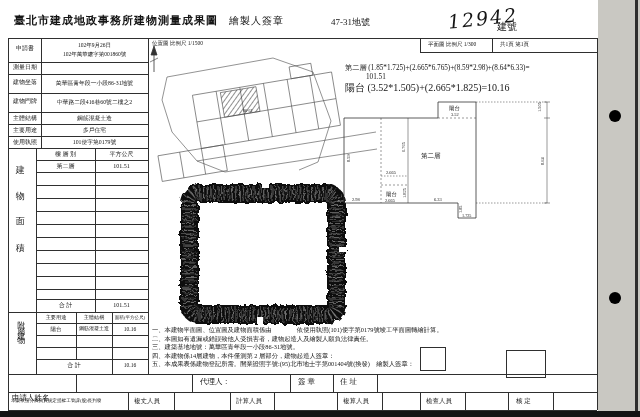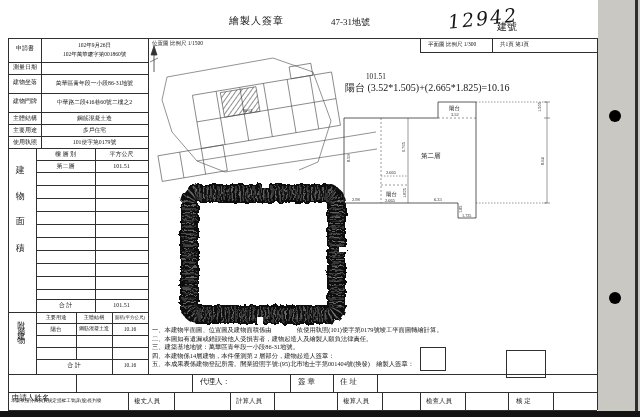--- a/index.html
+++ b/index.html
@@ -19,20 +19,21 @@
 <body>
 
 <div id="stage">
 
   <div class="abs" style="left:598px;top:0;width:42px;height:412px;background:#c9c8c2;"></div>
   <div class="abs" style="left:635px;top:0;width:3px;height:412px;background:#2e2e2e;"></div>
   <div class="abs" style="left:0;top:411px;width:640px;height:6px;background:#141414;"></div>
   <div class="dot" style="left:609px;top:110px;"></div>
   <div class="dot" style="left:609px;top:292px;"></div>
 
+  <div class="t" style="left:14px;top:14px;font-size:11px;font-weight:bold;letter-spacing:1px;">臺北市建成地政事務所建物測量成果圖</div>
   <div class="t" style="left:229px;top:15px;font-size:10px;letter-spacing:1px;">繪製人簽章</div>
   <div class="t" style="left:331px;top:17px;font-size:9px;">47-31地號</div>
   <div class="t" style="left:448px;top:8px;font-size:19px;font-style:italic;transform:rotate(-6deg);font-family:'DejaVu Serif',serif;letter-spacing:2px;">12942</div>
   <div class="t" style="left:497px;top:21px;font-size:10px;font-family:Liberation Serif, serif;">建號</div>
 
   <div class="h" style="left:8px;top:38px;width:589px;"></div>
   <div class="h" style="left:8px;top:410px;width:589px;"></div>
   <div class="v" style="left:8px;top:38px;height:372px;"></div>
   <div class="v" style="left:597px;top:38px;height:372px;"></div>
   <div class="v" style="left:148px;top:38px;height:336px;"></div>
@@ -102,20 +103,21 @@
   <div class="t cell-c" style="left:38px;top:362px;width:72px;font-size:6px;">合  計</div>
   <div class="t cell-c" style="left:113px;top:362px;width:34px;font-size:5.5px;">10.16</div>
 
   <div class="t" style="left:152px;top:40px;font-size:5.5px;">位置圖 比例尺 1/1500</div>
   <div class="v" style="left:420px;top:38px;height:14px;"></div>
   <div class="v" style="left:492px;top:38px;height:14px;"></div>
   <div class="h" style="left:420px;top:52px;width:177px;"></div>
   <div class="t" style="left:428px;top:41px;font-size:5.5px;">平面圖 比例尺 1/300</div>
   <div class="t" style="left:500px;top:41px;font-size:5.5px;">共1頁 第1頁</div>
 
+  <div class="t" style="left:345px;top:64px;font-size:7.2px;">第二層 (1.85*1.725)+(2.665*6.765)+(8.59*2.98)+(8.64*6.33)=</div>
   <div class="t" style="left:366px;top:73px;font-size:7.2px;">101.51</div>
   <div class="t" style="left:345px;top:82px;font-size:10px;">陽台 (3.52*1.505)+(2.665*1.825)=10.16</div>
 
   <svg class="abs" style="left:0;top:0;" width="640" height="417" viewBox="0 0 640 417">
     <defs>
       <pattern id="hatch" width="4" height="4" patternUnits="userSpaceOnUse" patternTransform="rotate(45)">
         <line x1="0" y1="0" x2="0" y2="4" stroke="#333" stroke-width="1.1"></line>
       </pattern>
       <filter id="rough" x="-10%" y="-10%" width="120%" height="120%">
         <feTurbulence type="fractalNoise" baseFrequency="0.18" numOctaves="3" seed="11" result="t"></feTurbulence>

